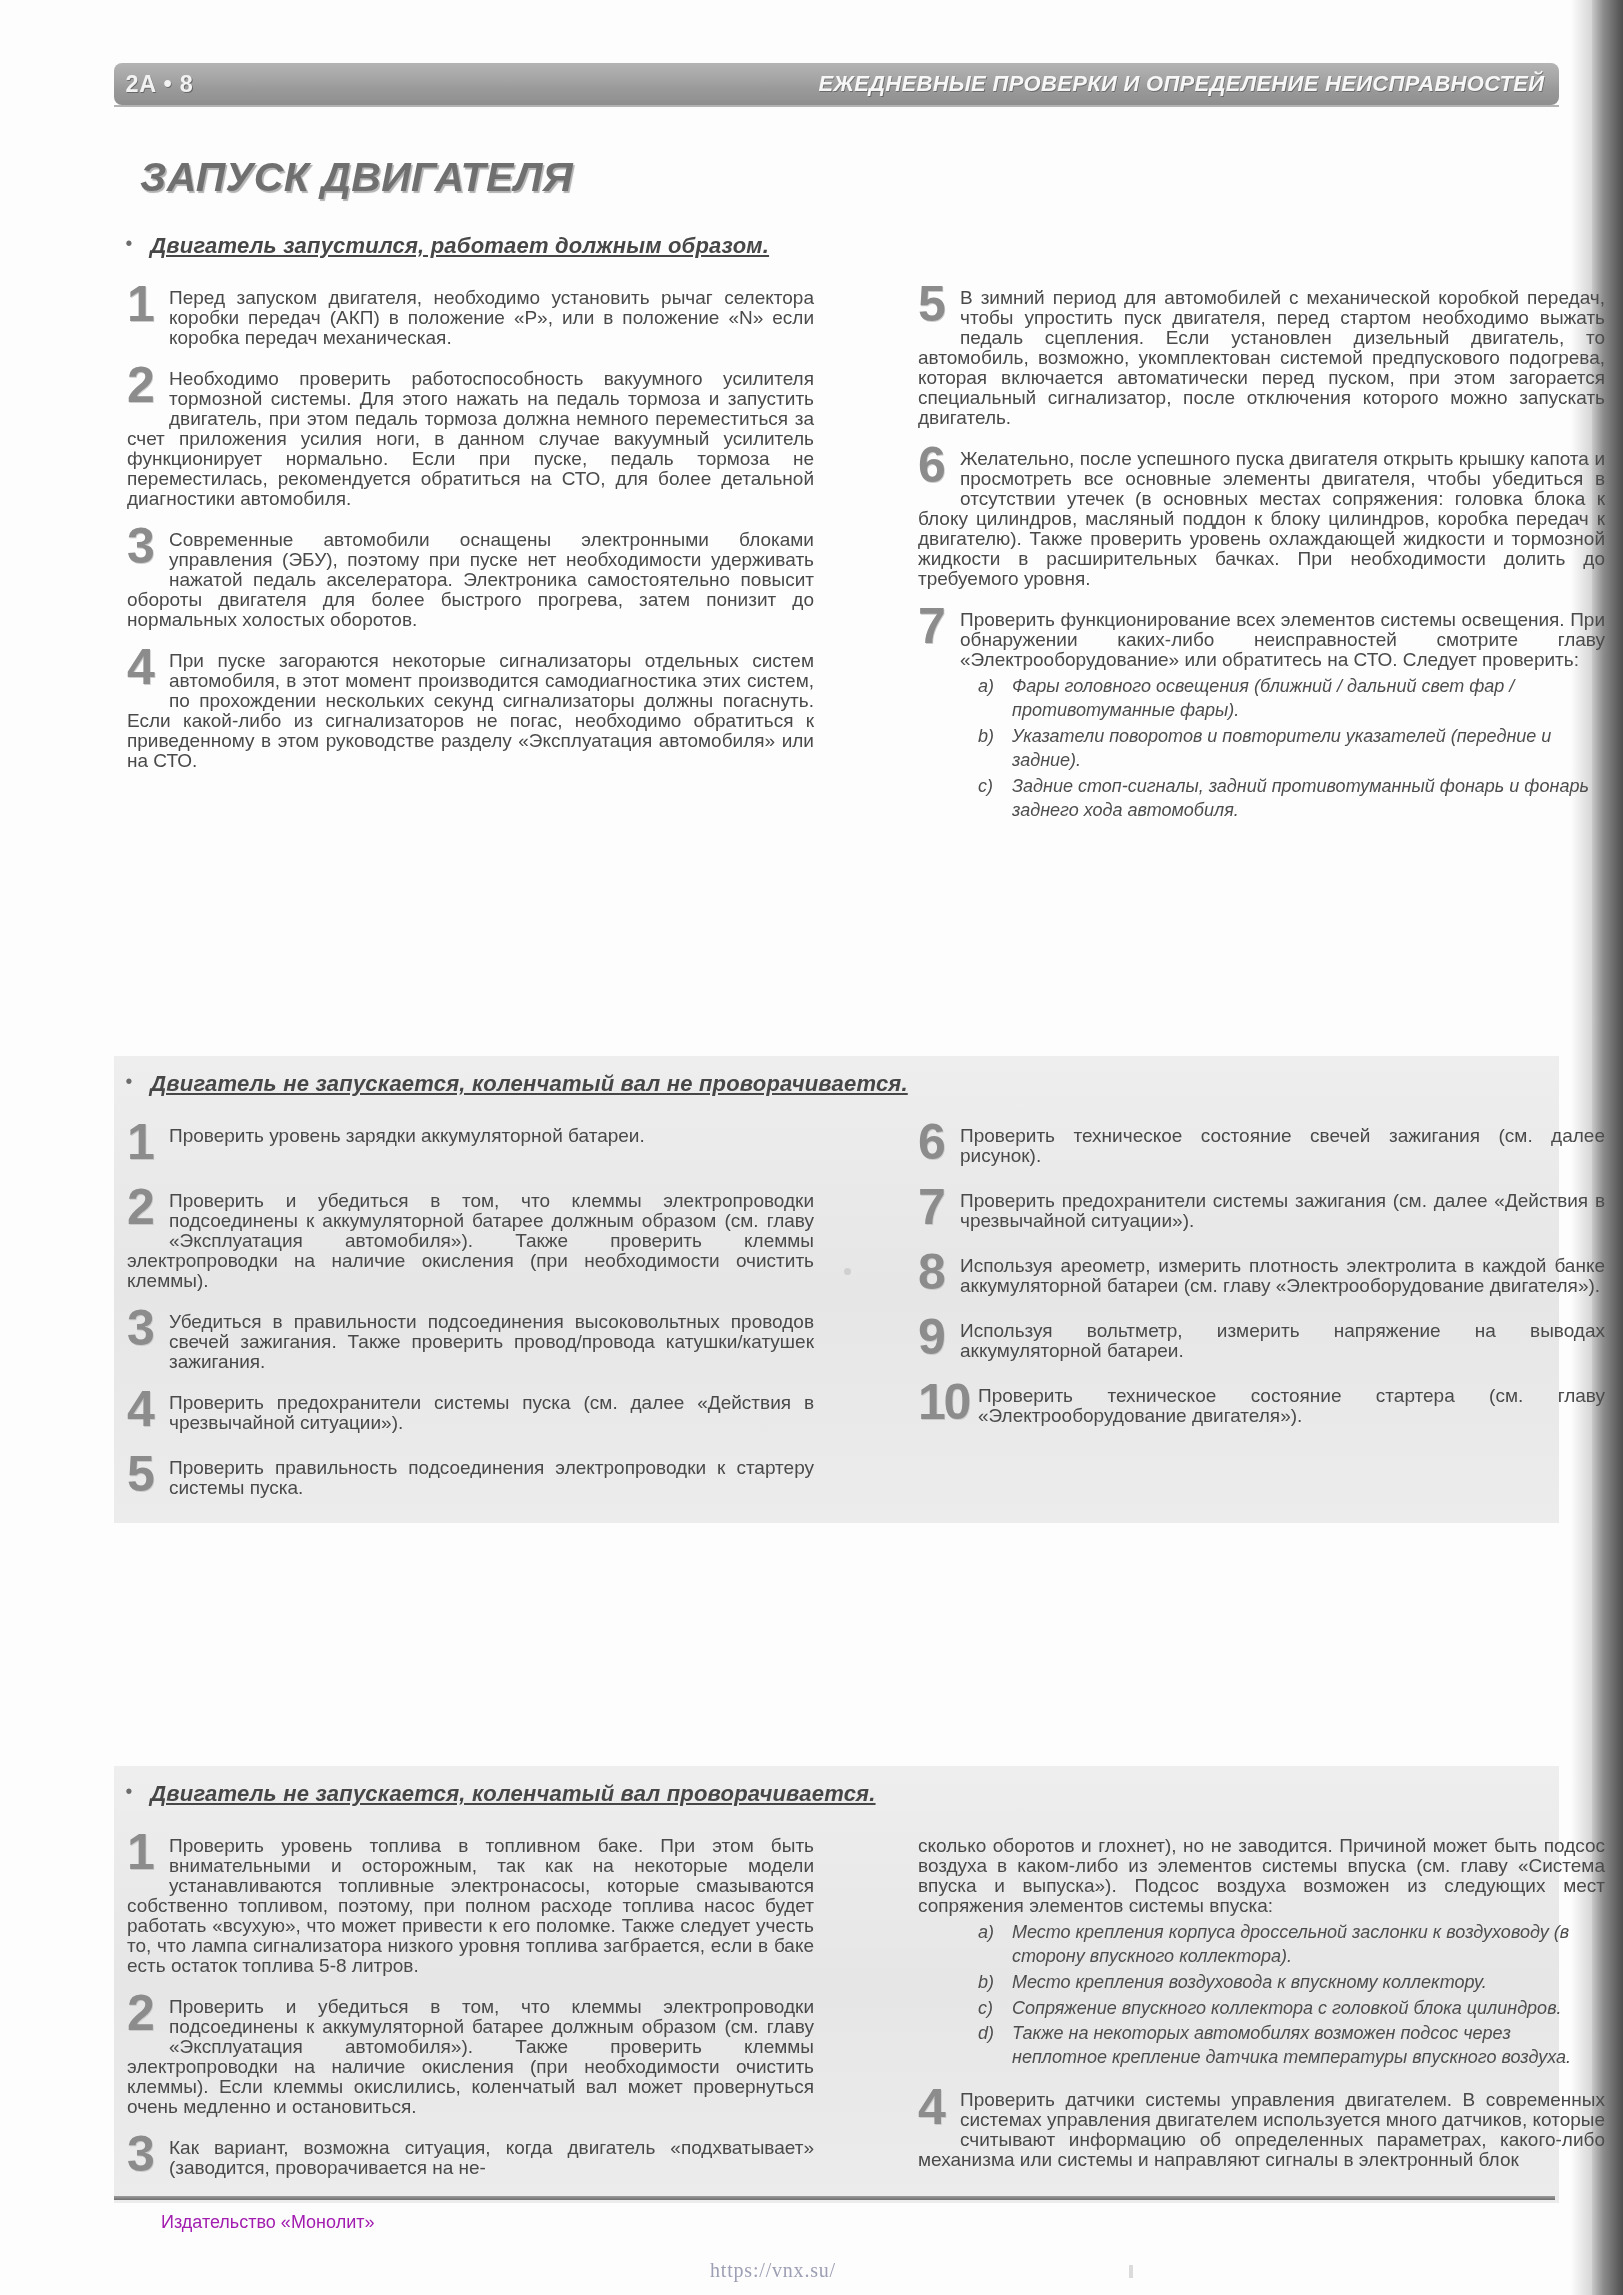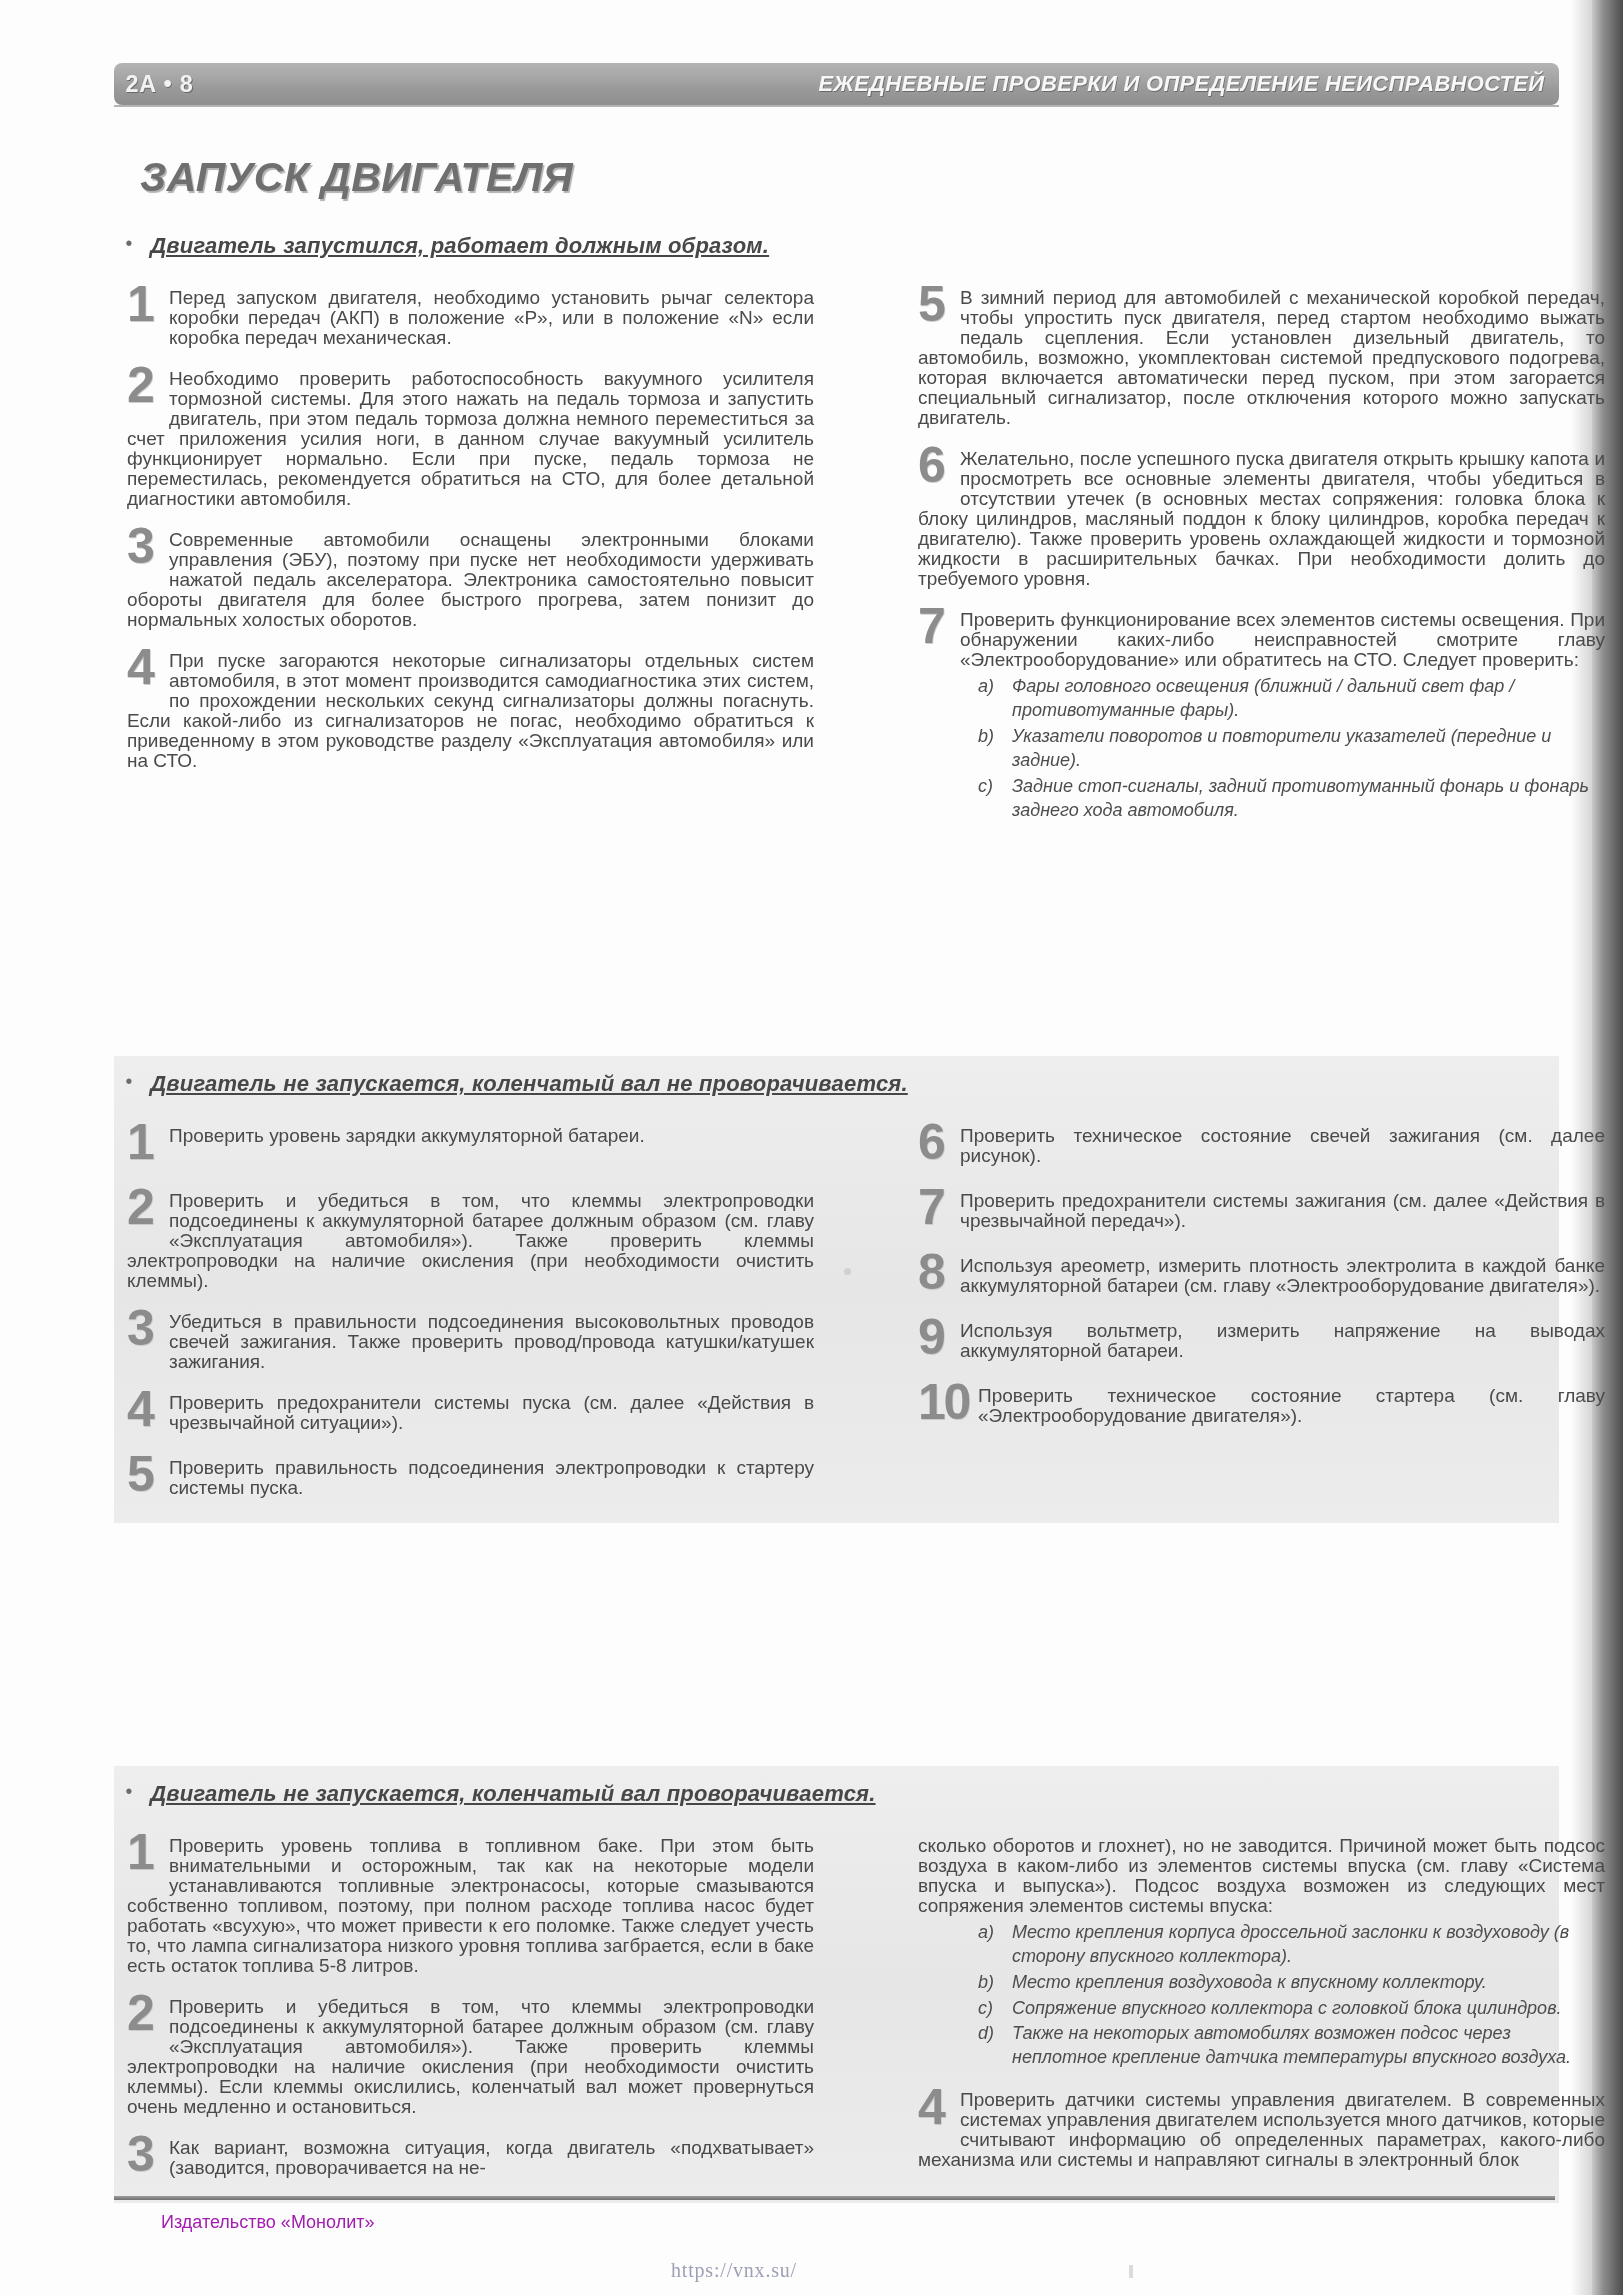--- a/index.html
+++ b/index.html
@@ -212,20 +212,21 @@
     position: absolute;
     left: 0;
     top: 2259px;
     width: 1468px;
     text-align: center;
     font-size: 20px;
     color: #8d8fa8;
     font-family: "Liberation Serif", serif;
     letter-spacing: 0.8px;
     opacity: 0.85;
+    padding-left: 39px;
   }
   .speck {
     position: absolute;
     background: #b9b9b9;
     opacity: .5;
   }
 </style>
 </head>
 <body>
 
@@ -317,21 +318,21 @@
             </div>
           </div>
           <div class="col-divider"></div>
           <div class="col">
             <div class="step">
               <span class="step-num">6</span>
               <div class="step-body"><span class="indent-lead"></span><span>Проверить техническое состояние свечей зажигания (см. далее рисунок).</span></div>
             </div>
             <div class="step">
               <span class="step-num">7</span>
-              <div class="step-body"><span class="indent-lead"></span><span>Проверить предохранители системы зажигания (см. далее «Действия в чрезвычайной передач»).</span></div>
+              <div class="step-body"><span class="indent-lead"></span><span>Проверить предохранители системы зажигания (см. далее «Действия в чрезвычайной ситуации»).</span></div>
             </div>
             <div class="step">
               <span class="step-num">8</span>
               <div class="step-body"><span class="indent-lead"></span><span>Используя ареометр, измерить плотность электролита в каждой банке аккумуляторной батареи (см. главу «Электрооборудование двигателя»).</span></div>
             </div>
             <div class="step">
               <span class="step-num">9</span>
               <div class="step-body"><span class="indent-lead"></span><span>Используя вольтметр, измерить напряжение на выводах аккумуляторной батареи.</span></div>
             </div>
             <div class="step">

